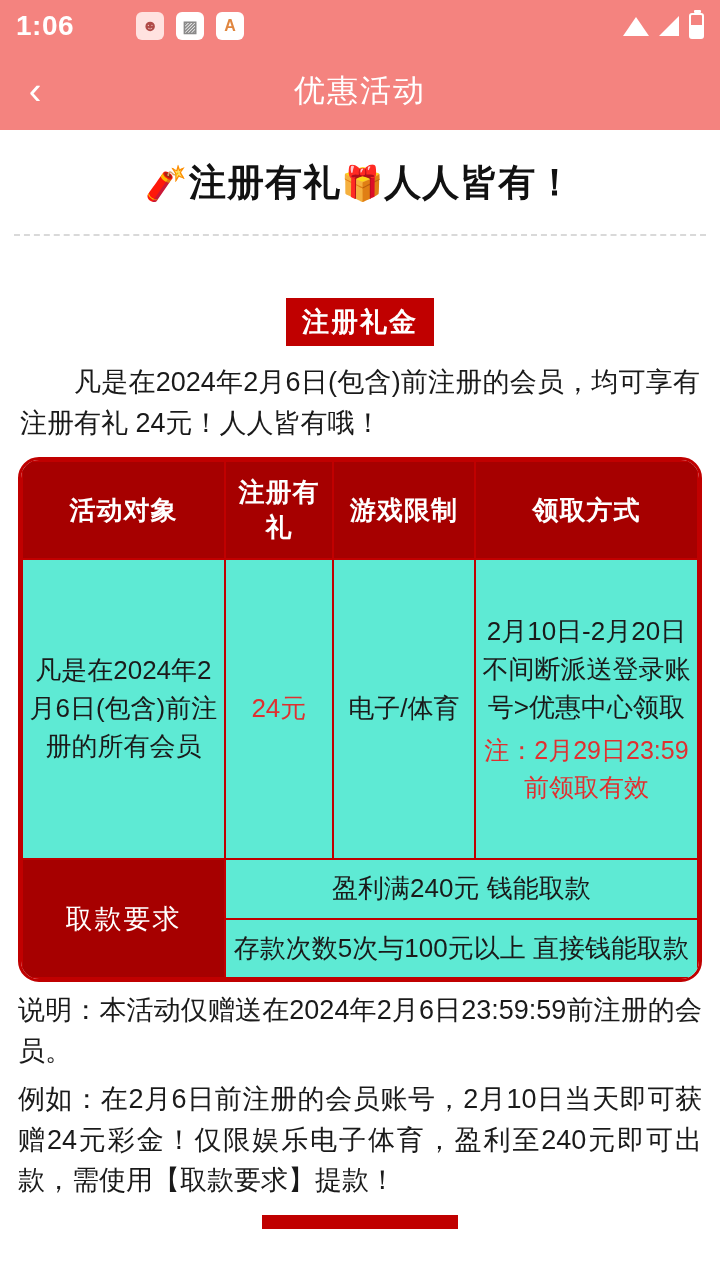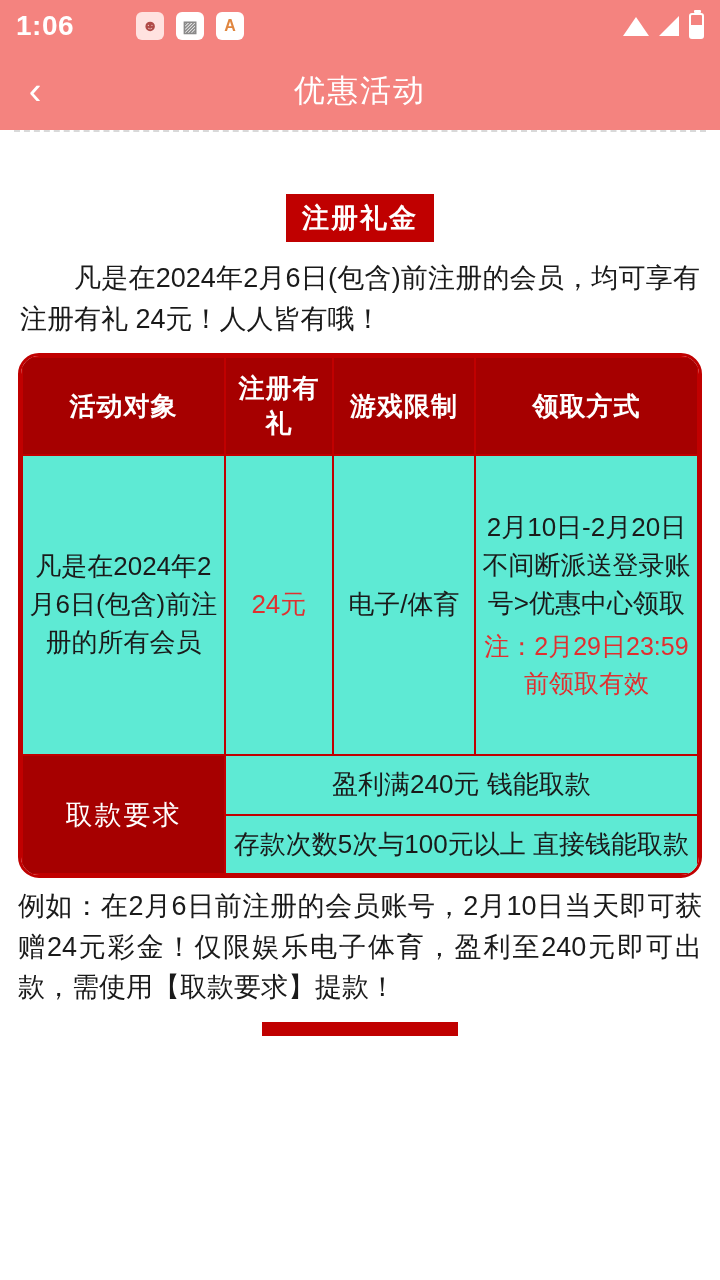--- a/index.html
+++ b/index.html
@@ -225,20 +225,23 @@
   </div>
 </div>
 
 <div class="title-bar">
   <div class="back-arrow">‹</div>
   <div class="title-text">优惠活动</div>
 </div>
 
 <div class="content">
 
+  <div class="headline">
+    <span class="emoji">🧨</span><span>注册有礼</span><span class="emoji">🎁</span><span>人人皆有！</span>
+  </div>
 
   <div class="dashed-sep"></div>
   <div class="section-gap"></div>
 
   <div class="badge-wrap">
     <div class="badge">注册礼金</div>
   </div>
 
   <div class="para">凡是在2024年2月6日(包含)前注册的会员，均可享有注册有礼 24元！人人皆有哦！</div>
 
@@ -266,19 +269,20 @@
           <th class="rowhead" rowspan="2">取款要求</th>
           <td colspan="3">盈利满240元 钱能取款</td>
         </tr>
         <tr>
           <td colspan="3">存款次数5次与100元以上 直接钱能取款</td>
         </tr>
       </tbody>
     </table>
   </div>
 
+  <div class="foot">说明：本活动仅赠送在2024年2月6日23:59:59前注册的会员。</div>
   <div class="foot">例如：在2月6日前注册的会员账号，2月10日当天即可获赠24元彩金！仅限娱乐电子体育，盈利至240元即可出款，需使用【取款要求】提款！</div>
 
   <div class="bottom-peek">
     <div class="bottom-badge"></div>
   </div>
 
 </div>
 
 </body></html>

